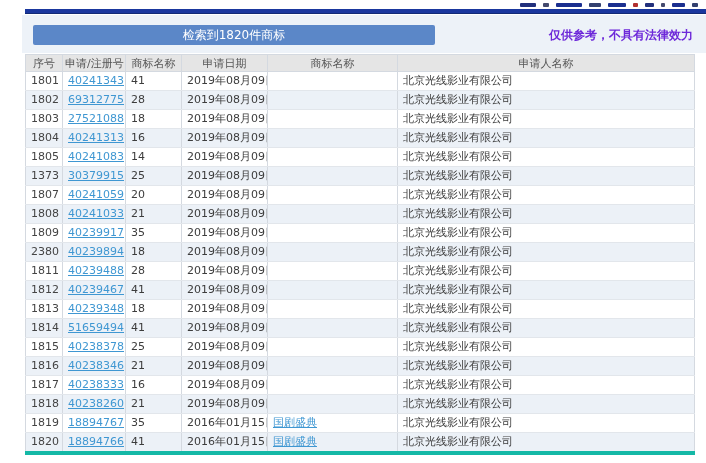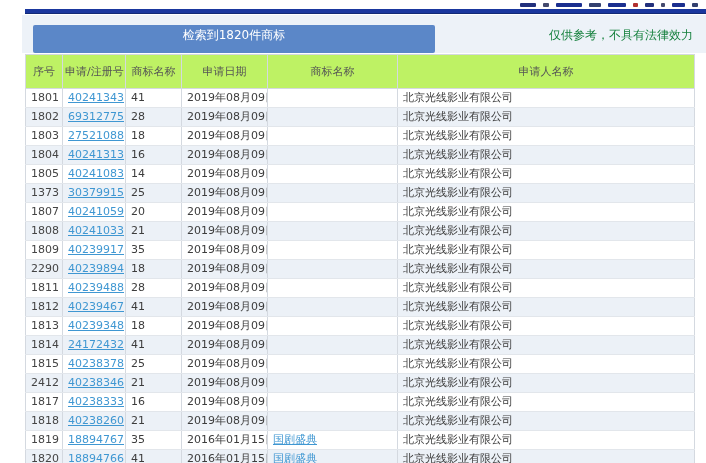--- a/index.html
+++ b/index.html
@@ -36,68 +36,68 @@
     border-bottom: 1px solid #122a75;
   }
 
   .panel {
     position: absolute; left: 22px; top: 15px; width: 684px; height: 38px;
     background: #edf2f8;
   }
 
   .results-bar {
     position: absolute; left: 11px; top: 10px;
-    width: 402px; height: 28px;
+    width: 402px; height: 20px;
     background: #5b87c8;
     border-radius: 2px;
     color: #ffffff;
     font-size: 12px; line-height: 20px;
     text-align: center;
     white-space: nowrap;
   }
 
   .disclaimer {
     position: absolute; right: 13px; top: 12px;
-    color: #15803d;
-    font-size: 12px; font-weight: normal;
+    color: #6d28d9;
+    font-size: 12px; font-weight: bold;
     white-space: nowrap;
   }
 
   table.results-table {
     position: absolute; left: 25px; top: 54px;
     width: 669px;
     border-collapse: collapse;
     table-layout: fixed;
     background: #ffffff;
     font-size: 11px;
     color: #3c3c3c;
   }
   .results-table th, .results-table td {
     border: 1px solid #d4d9e0;
     overflow: hidden;
     white-space: nowrap;
   }
   .results-table thead th {
-    height: 34px;
-    background: #bef264;
+    height: 17px;
+    background: #e5e5e5;
     color: #555555;
     font-weight: normal;
     font-size: 11px;
     text-align: center;
     padding: 0 2px;
   }
   .results-table tbody td {
     height: 18.8px;
     line-height: 18px;
     padding: 0 2px 0 5px;
     border-bottom: 1px solid #e2e6eb;
     text-align: left;
   }
   .results-table tbody tr:nth-child(even) td { background: #ecf1f7; }
-  .results-table tbody tr:last-child td { border-bottom: 2px solid #14b8a6; }
+  .results-table tbody tr:last-child td { border-bottom: 4px solid #14b8a6; }
   td.link, .results-table .link { color: #3f97d2; cursor: pointer; text-decoration: underline; }
   td.cell-seq { color: #444444; }
 </style>
 </head>
 <body>
 
 <div class="top-fragments">
   <span class="f1"></span>
   <span class="f2"></span>
   <span class="f3"></span>
@@ -203,21 +203,21 @@
   </tr>
       <tr>
     <td class="cell-seq">1809</td>
     <td class="link">40239917</td>
     <td>35</td>
     <td>2019年08月09日</td>
     <td class=""></td>
     <td>北京光线影业有限公司</td>
   </tr>
       <tr>
-    <td class="cell-seq">2290</td>
+    <td class="cell-seq">2380</td>
     <td class="link">40239894</td>
     <td>18</td>
     <td>2019年08月09日</td>
     <td class=""></td>
     <td>北京光线影业有限公司</td>
   </tr>
       <tr>
     <td class="cell-seq">1811</td>
     <td class="link">40239488</td>
     <td>28</td>
@@ -236,36 +236,36 @@
       <tr>
     <td class="cell-seq">1813</td>
     <td class="link">40239348</td>
     <td>18</td>
     <td>2019年08月09日</td>
     <td class=""></td>
     <td>北京光线影业有限公司</td>
   </tr>
       <tr>
     <td class="cell-seq">1814</td>
-    <td class="link">24172432</td>
+    <td class="link">51659494</td>
     <td>41</td>
     <td>2019年08月09日</td>
     <td class=""></td>
     <td>北京光线影业有限公司</td>
   </tr>
       <tr>
     <td class="cell-seq">1815</td>
     <td class="link">40238378</td>
     <td>25</td>
     <td>2019年08月09日</td>
     <td class=""></td>
     <td>北京光线影业有限公司</td>
   </tr>
       <tr>
-    <td class="cell-seq">2412</td>
+    <td class="cell-seq">1816</td>
     <td class="link">40238346</td>
     <td>21</td>
     <td>2019年08月09日</td>
     <td class=""></td>
     <td>北京光线影业有限公司</td>
   </tr>
       <tr>
     <td class="cell-seq">1817</td>
     <td class="link">40238333</td>
     <td>16</td>

